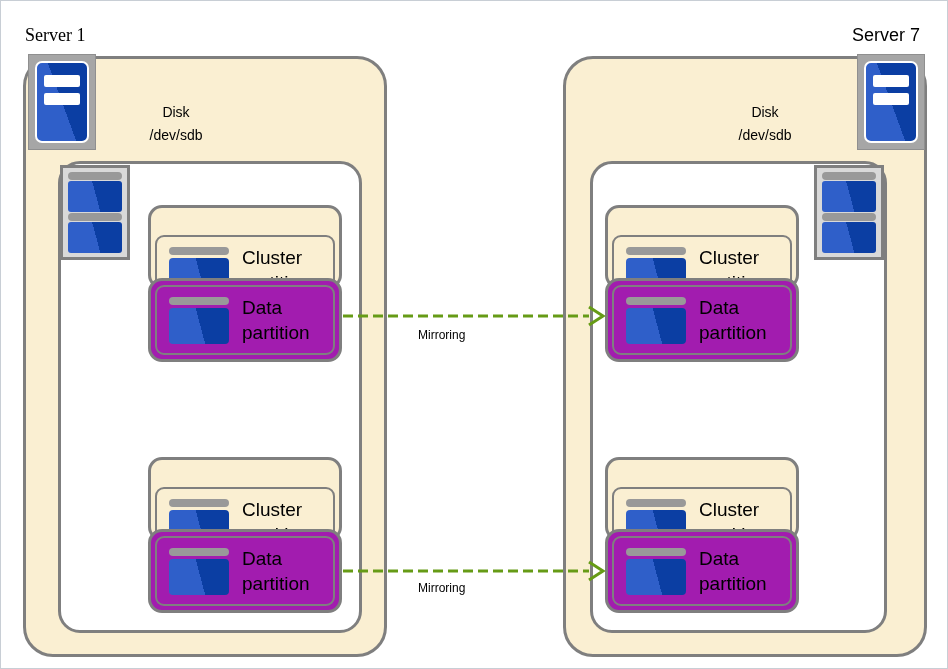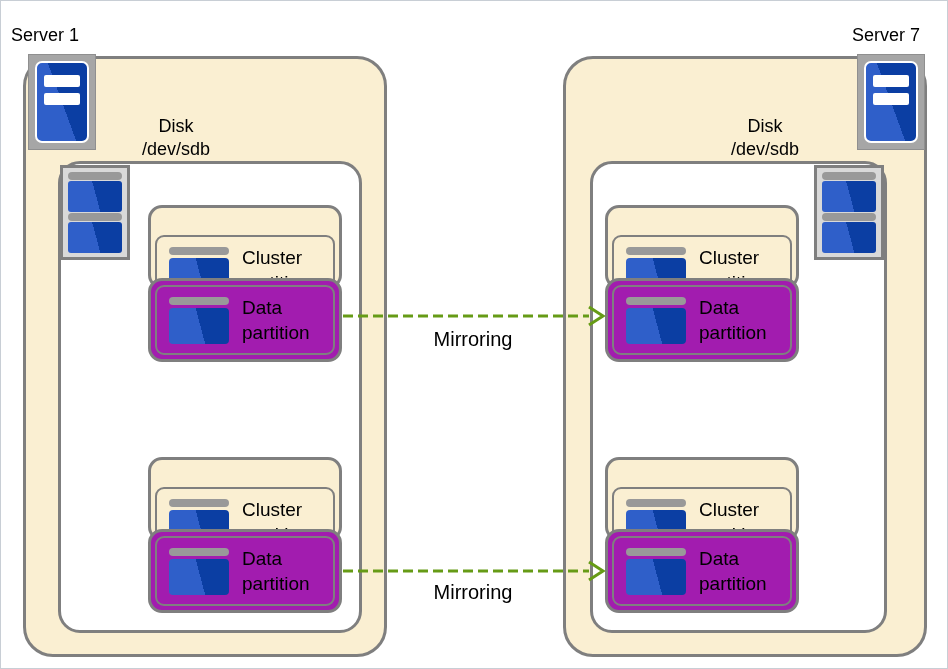--- a/index.html
+++ b/index.html
@@ -2,38 +2,38 @@
 <html><head>
 <meta charset="utf-8">
 <style>
   html,body{margin:0;padding:0;background:#fff;}
   .canvas{
     position:relative;width:948px;height:669px;box-sizing:border-box;
     background:#ffffff;border:1px solid #C8CED5;overflow:hidden;
     font-family:"Liberation Sans", sans-serif;color:#000;
   }
   .server-label{position:absolute;top:24px;font-size:18px;line-height:20px;}
-  .server-label.s1{left:10px;}
+  .server-label.s1{left:24px;font-family:Liberation Serif, serif;}
   .server-label.s2{left:851px;}
 
   .server-box{
     position:absolute;top:55px;width:364px;height:601px;box-sizing:border-box;
     background:#FAEFD2;border:3px solid #7F7F7F;border-radius:30px;
   }
   .server-box.s1{left:22px;}
   .server-box.s2{left:562px;}
 
   .inner-box{
     position:absolute;top:160px;height:472px;box-sizing:border-box;
     background:#ffffff;border:3px solid #7F7F7F;border-radius:22px;
   }
   .inner-box.s1{left:57px;width:304px;}
   .inner-box.s2{left:589px;width:297px;}
 
-  .disk-label{position:absolute;top:114px;width:170px;text-align:center;font-size:18px;line-height:23px;}
+  .disk-label{position:absolute;top:100px;width:170px;text-align:center;font-size:14px;line-height:23px;}
   .disk-label.s1{left:90px;}
   .disk-label.s2{left:679px;}
 
   
   .tower{
     position:absolute;top:53px;width:68px;height:96px;box-sizing:border-box;
     background:#A6A6A6;border:1px solid #8F8F8F;
     display:flex;align-items:center;justify-content:center;
   }
   .tower.s1{left:27px;}
@@ -78,21 +78,21 @@
 
   .pdisk{width:60px;flex:0 0 auto;}
   .pdisk .bar{height:8px;background:#999999;border-radius:4px;margin-bottom:3px;}
   .pdisk .platter{height:36px;border-radius:4px;background:linear-gradient(75deg,#2F5FC9 52%,#0B3EA3 52%);}
   .part-label{font-size:19px;line-height:25px;width:96px;}
 
   
   .arrows{position:absolute;left:0;top:0;pointer-events:none;}
   .dash{stroke:#669B16;stroke-width:3;stroke-dasharray:10 5;fill:none;}
   .head{stroke:#669B16;stroke-width:3;fill:none;stroke-linejoin:miter;}
-  .mirror-label{position:absolute;width:110px;text-align:center;font-size:20px;}
+  .mirror-label{position:absolute;width:110px;font-size:12px;}
   .mirror-label.m1{left:417px;top:327px;}
   .mirror-label.m2{left:417px;top:580px;}
 </style>
 </head>
 <body>
 
 <div class="canvas">
 
   <div class="server-label s1">Server 1</div>
   <div class="server-label s2">Server 7</div>

